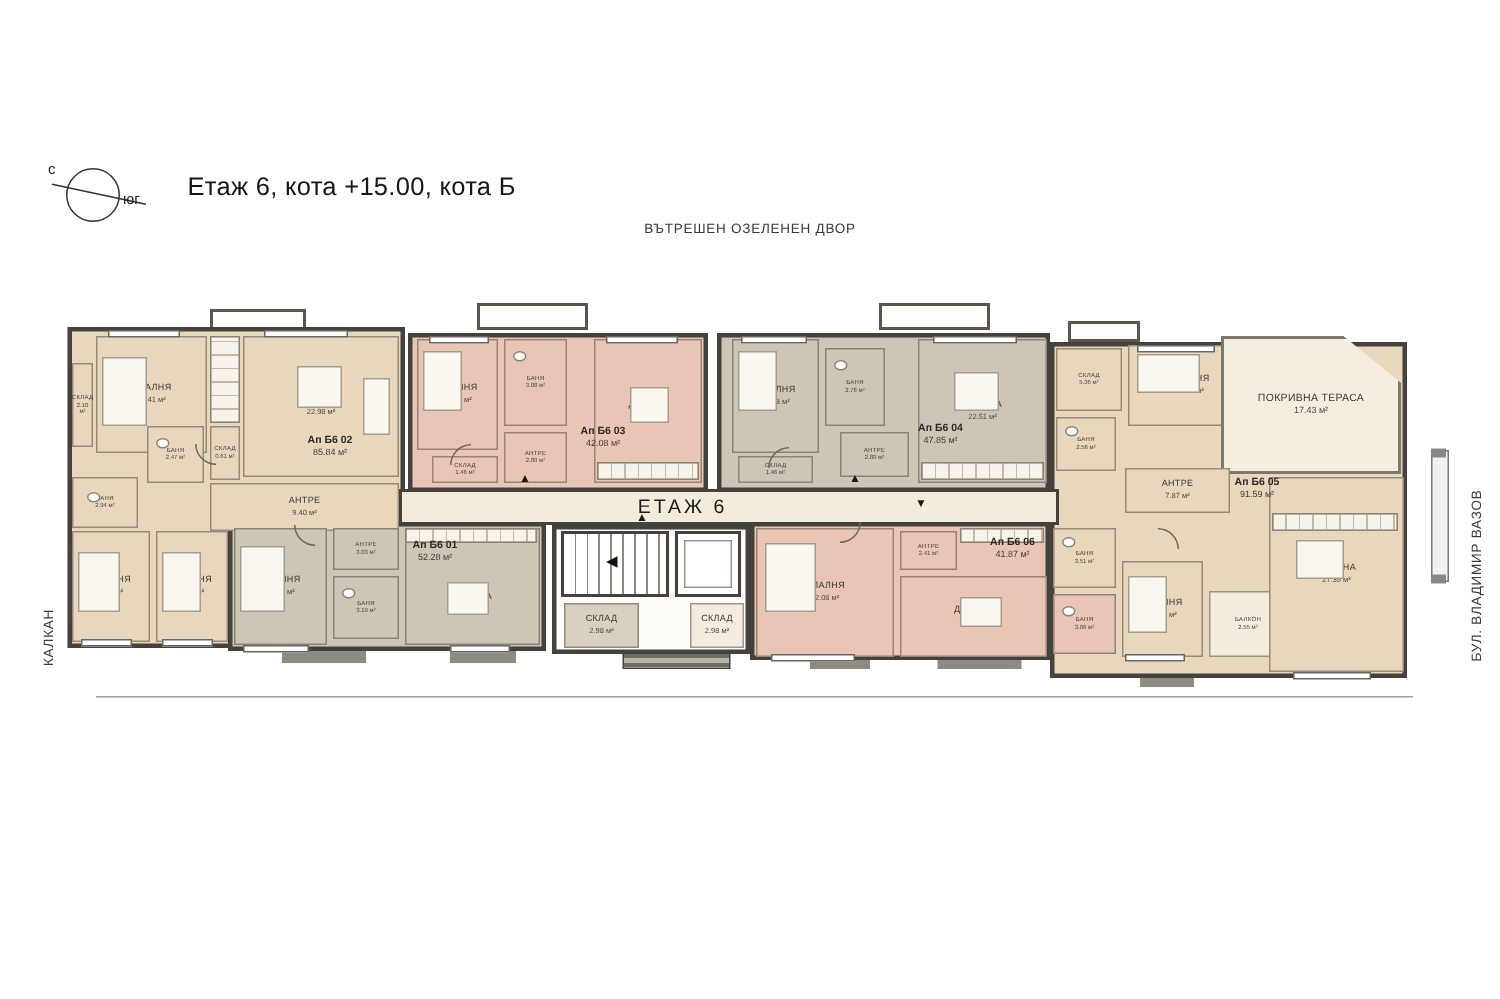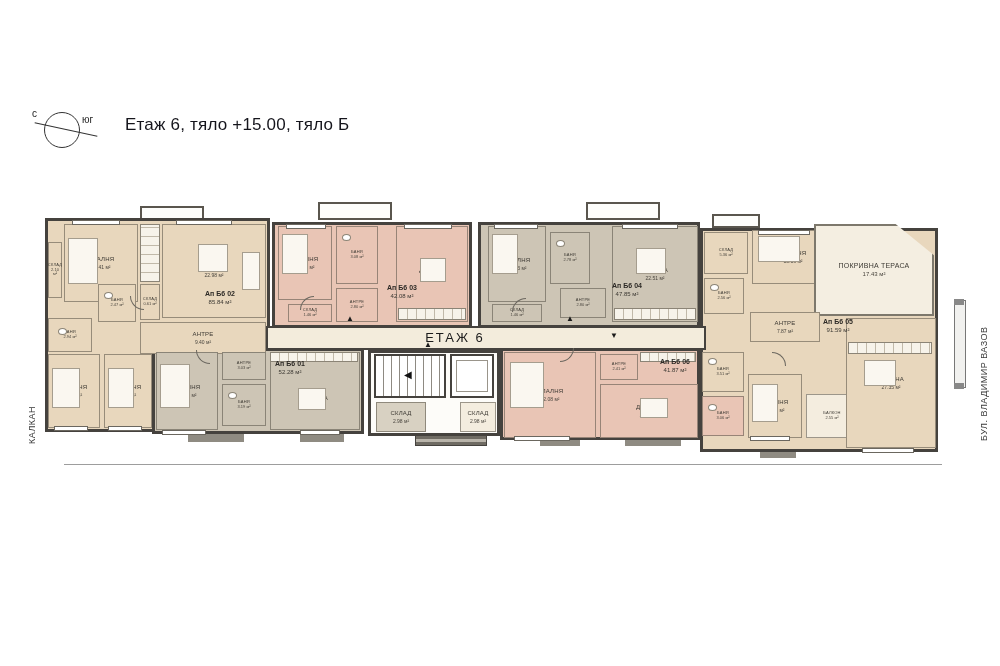--- a/index.html
+++ b/index.html
@@ -6,21 +6,21 @@
   html,body{background:#fff}
   .stage{position:relative;width:1000px;height:666px;background:#fff;overflow:hidden;
          font-family:"Liberation Sans",sans-serif;color:#222}
   .abs{position:absolute}
   
   .title{left:125px;top:115px;font-size:17px;font-weight:500;color:#15151c;letter-spacing:.2px}
   .compass{left:30px;top:106px;width:70px;height:44px}
   .c-circle{position:absolute;left:14px;top:6px;width:36px;height:36px;border:1px solid #333;border-radius:50%}
   .c-line{position:absolute;left:4px;top:23px;width:64px;height:1px;background:#333;transform:rotate(12deg)}
   .c-n{position:absolute;left:2px;top:2px;font-size:10px;color:#222}
-  .c-s{position:absolute;left:52px;top:8px;font-size:10px;color:#222}
+  .c-s{position:absolute;left:52px;top:22px;font-size:10px;color:#222}
   
   .ctx-top{left:0;top:147px;width:1000px;text-align:center;font-size:9px;letter-spacing:.5px;color:#3a3a3a}
   .ctx-bottom{left:0;top:475px;width:1000px;text-align:center;font-size:10px;letter-spacing:.7px;color:#3a3a3a}
   .street-line{left:64px;top:464px;width:878px;height:1px;background:#9d9d9d}
   .vlabel{font-size:9px;color:#3a3a3a;letter-spacing:.5px;white-space:nowrap;text-align:center}
   .vl-left{left:4px;top:420px;width:56px;transform:rotate(-90deg)}
   .vl-right{left:928px;top:380px;width:112px;transform:rotate(-90deg)}
   .rstreet{left:954px;top:300px;width:12px;height:88px;background:#f1f1ef;border:1px solid #777}
   .rstreet:before,.rstreet:after{content:"";position:absolute;left:-1px;width:10px;height:6px;background:#888}
   .rstreet:before{top:-2px}.rstreet:after{bottom:-2px}
@@ -73,21 +73,22 @@
 <body>
 
 <div class="stage">
 
   <div class="abs compass">
     <span class="c-n">с</span>
     <div class="c-circle"></div>
     <div class="c-line"></div>
     <span class="c-s">юг</span>
   </div>
-  <div class="abs title">Етаж 6, тяло +15.00, тяло Б</div>
+  <div class="abs title">Етаж 6, кота +15.00, кота Б</div>
+  <div class="abs ctx-top">ВЪТРЕШЕН ОЗЕЛЕНЕН ДВОР</div>
   <div class="abs street-line"></div>
   <div class="abs vlabel vl-left">КАЛКАН</div>
   <div class="abs vlabel vl-right">БУЛ. ВЛАДИМИР ВАЗОВ</div>
   <div class="abs rstreet"></div>
 
   <div class="ledge" style="left:140px;top:206px;width:64px;height:14px"></div>
   <div class="ledge" style="left:318px;top:202px;width:74px;height:18px"></div>
   <div class="ledge" style="left:586px;top:202px;width:74px;height:18px"></div>
   <div class="ledge" style="left:712px;top:214px;width:48px;height:14px"></div>
 

